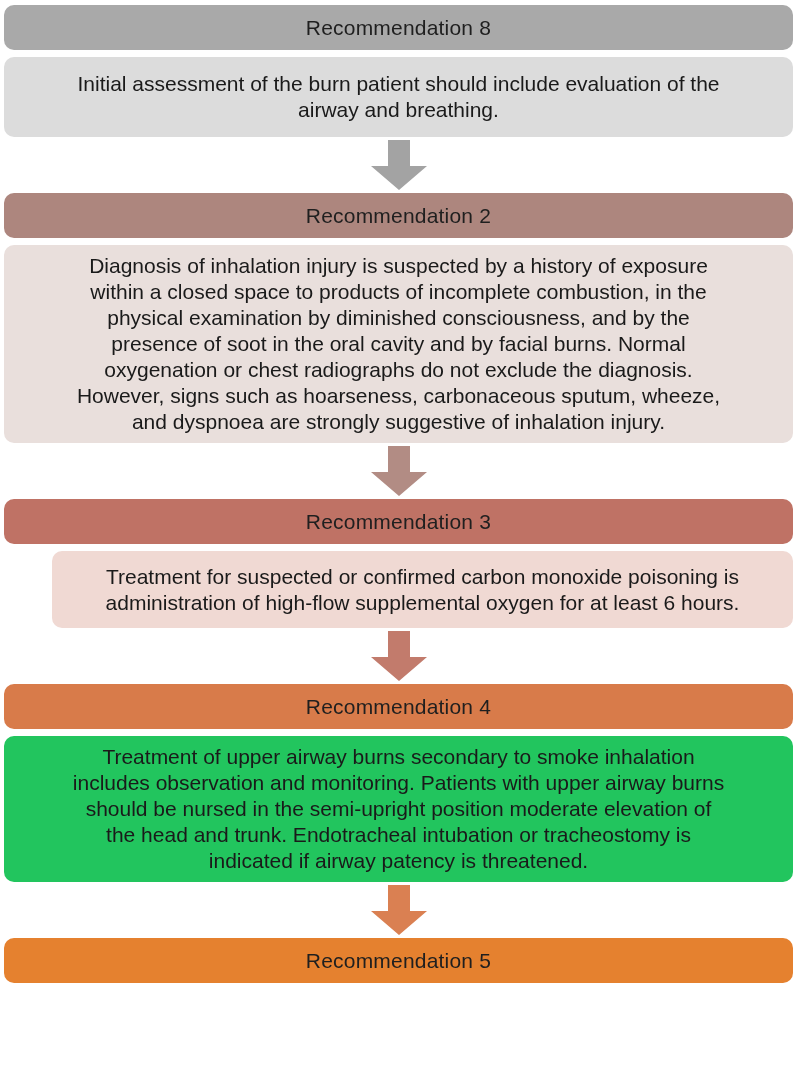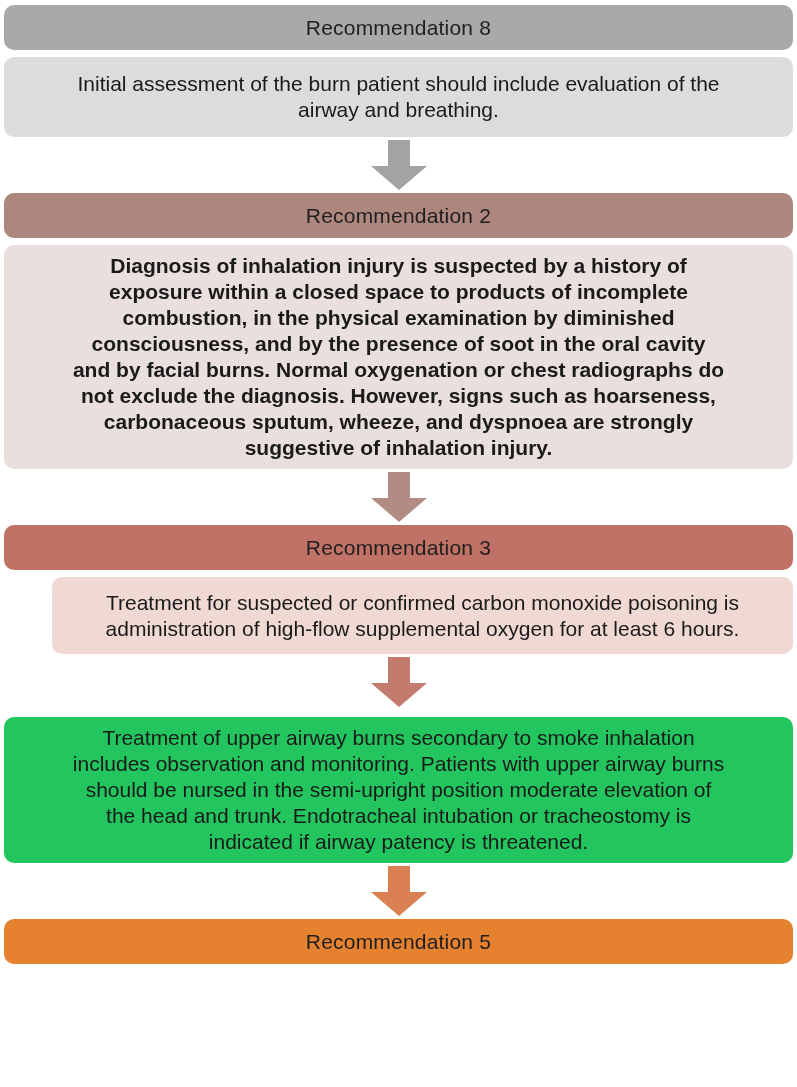--- a/index.html
+++ b/index.html
@@ -47,21 +47,21 @@
   .rec-body p {
     margin: 0;
     max-width: 655px;
     padding: 8px 10px;
     text-align: center;
     font-size: 21px;
     line-height: 26px;
     color: #1a1a1a;
   }
   .b1 { min-height: 80px; }
-  .b2 { min-height: 188px; font-weight: bold; }
+  .b2 { min-height: 188px; }
   .b3 { min-height: 77px; }
   .b4 { min-height: 146px; }
   .b5 { min-height: 99px; border-bottom-left-radius: 10px; border-bottom-right-radius: 10px; }
   .arrow-row {
     height: 56px;
     display: flex;
     align-items: center;
     justify-content: center;
     flex: none;
   }
@@ -112,20 +112,23 @@
       </div>
     </section>
 
     <div class="arrow-row" style="color: rgb(194, 123, 108);">
       <svg width="56" height="50" viewBox="0 0 56 50" aria-hidden="true">
         <path d="M17 0 H39 V26 H56 L28 50 L0 26 H17 Z" fill="currentColor"></path>
       </svg>
     </div>
 
     <section>
+      <div class="rec-header" style="background: rgb(216, 123, 74);">
+        <span>Recommendation 4</span>
+      </div>
       <div class="rec-body b4" style="background: #22c55e;">
         <p>Treatment of upper airway burns secondary to smoke inhalation includes observation and monitoring. Patients with upper airway burns should be nursed in the semi-upright position moderate elevation of the head and trunk. Endotracheal intubation or tracheostomy is indicated if airway patency is threatened.</p>
       </div>
     </section>
 
     <div class="arrow-row" style="color: rgb(218, 128, 82);">
       <svg width="56" height="50" viewBox="0 0 56 50" aria-hidden="true">
         <path d="M17 0 H39 V26 H56 L28 50 L0 26 H17 Z" fill="currentColor"></path>
       </svg>
     </div>

